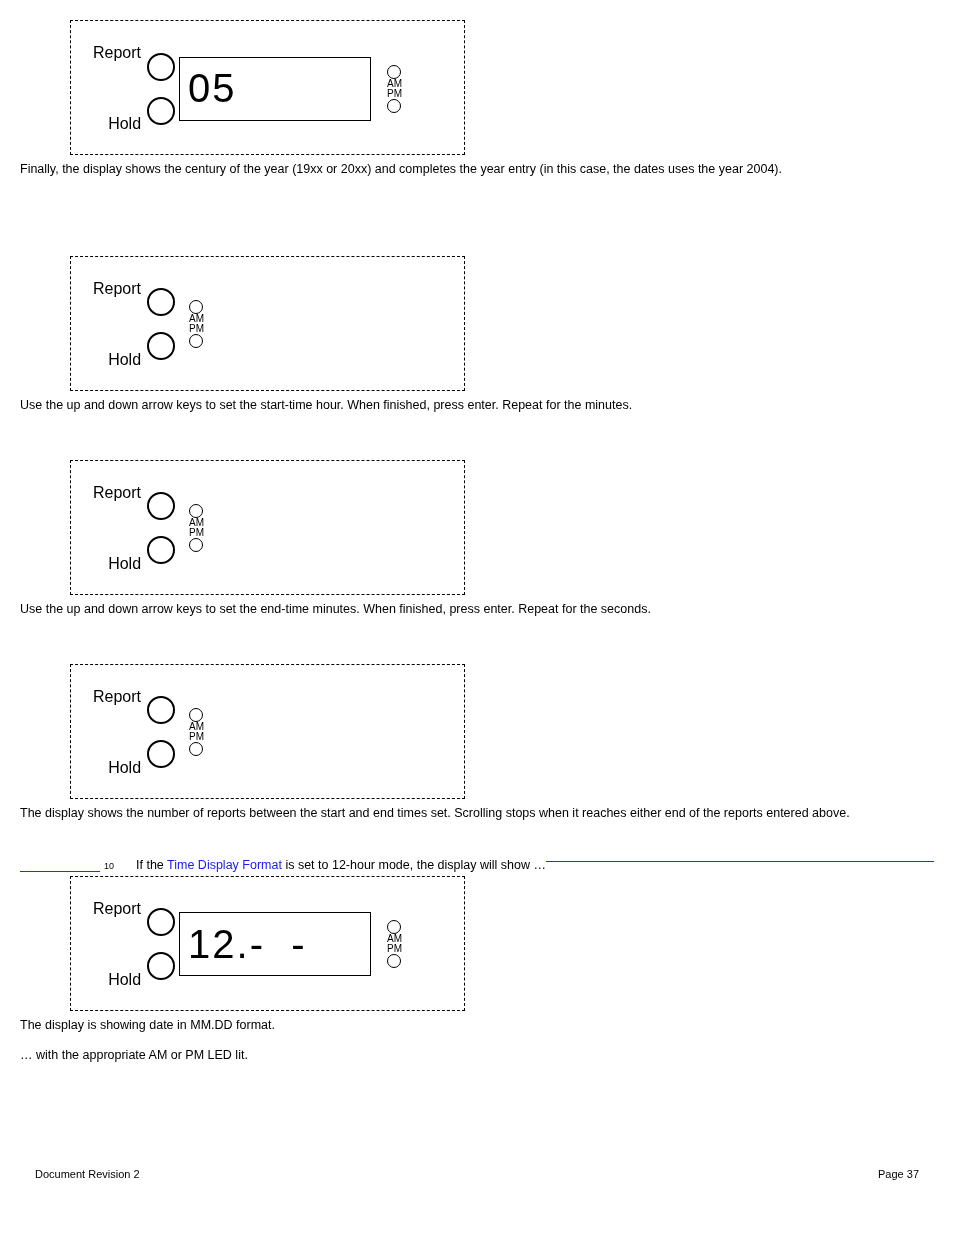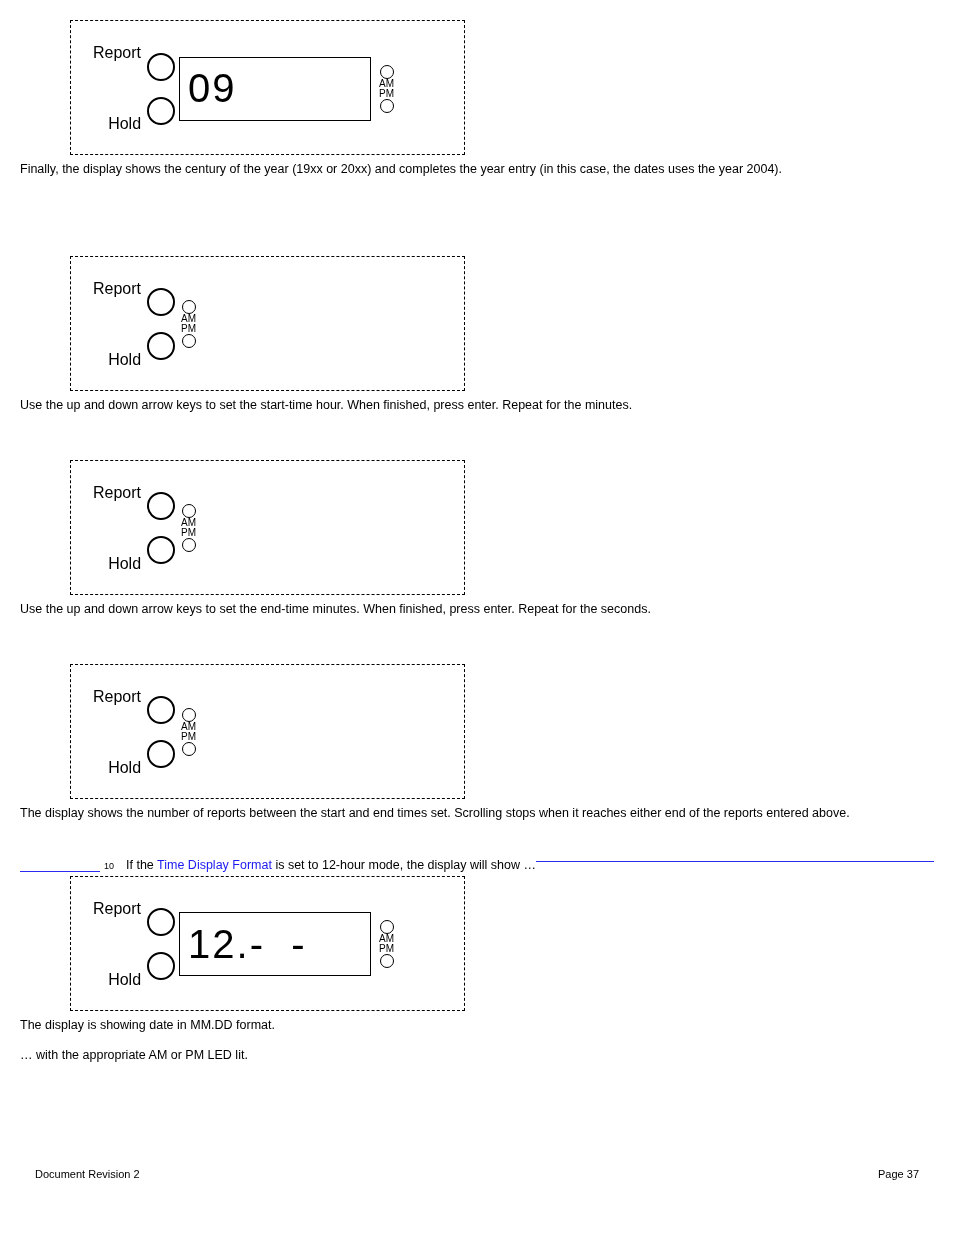--- a/index.html
+++ b/index.html
@@ -64,22 +64,22 @@
     font-family: Arial, sans-serif;
     font-size: 40px;
     letter-spacing: 2px;
     white-space: pre;
   }
   .display-left { justify-content: flex-start; }
   .display-right { justify-content: flex-end; }
   .ampm-col {
     display: flex;
     flex-direction: column;
-    align-items: flex-end;
-    margin-left: 4px;
+    align-items: flex-start;
+    margin-left: 12px;
     font-size: 10px;
     line-height: 1;
   }
   .small-led {
     width: 12px;
     height: 12px;
     border: 1.5px solid #000;
     border-radius: 50%;
   }
   .ampm-col div { margin: 0; }
@@ -115,20 +115,21 @@
     margin: 0 2px 0 4px;
   }
   .footnote-text {
     font-size: 12.5px;
     margin-left: 10px;
     flex: 1;
   }
   .footnote-row {
     display: flex;
     align-items: baseline;
+    gap: 10px;
   }
   .cont-spacer { height: 64px; }
   .footer {
     display: flex;
     justify-content: space-between;
     font-size: 11px;
     color: #000;
     margin: 40px 15px 0 15px;
     align-items: center;
   }
@@ -140,21 +141,21 @@
   <div class="panel-row">
     <div class="left-labels">
       <div>Report</div>
       <div>Hold</div>
     </div>
     <div class="leds-col">
       <div class="led-big"></div>
       <div class="led-big"></div>
     </div>
     <div class="display-box display-left">
-      <span class="display-text">09</span>
+      <span class="display-text">05</span>
     </div>
     <div class="ampm-col">
       <div class="small-led"></div>
       <div class="ampm-label">AM</div>
       <div class="ampm-label pm-label">PM</div>
       <div class="small-led"></div>
     </div>
   </div>
 </div>
 <p class="caption">Finally, the display shows the century of the year (19xx or 20xx) and completes the year entry (in this case, the dates uses the year 2004).</p>

